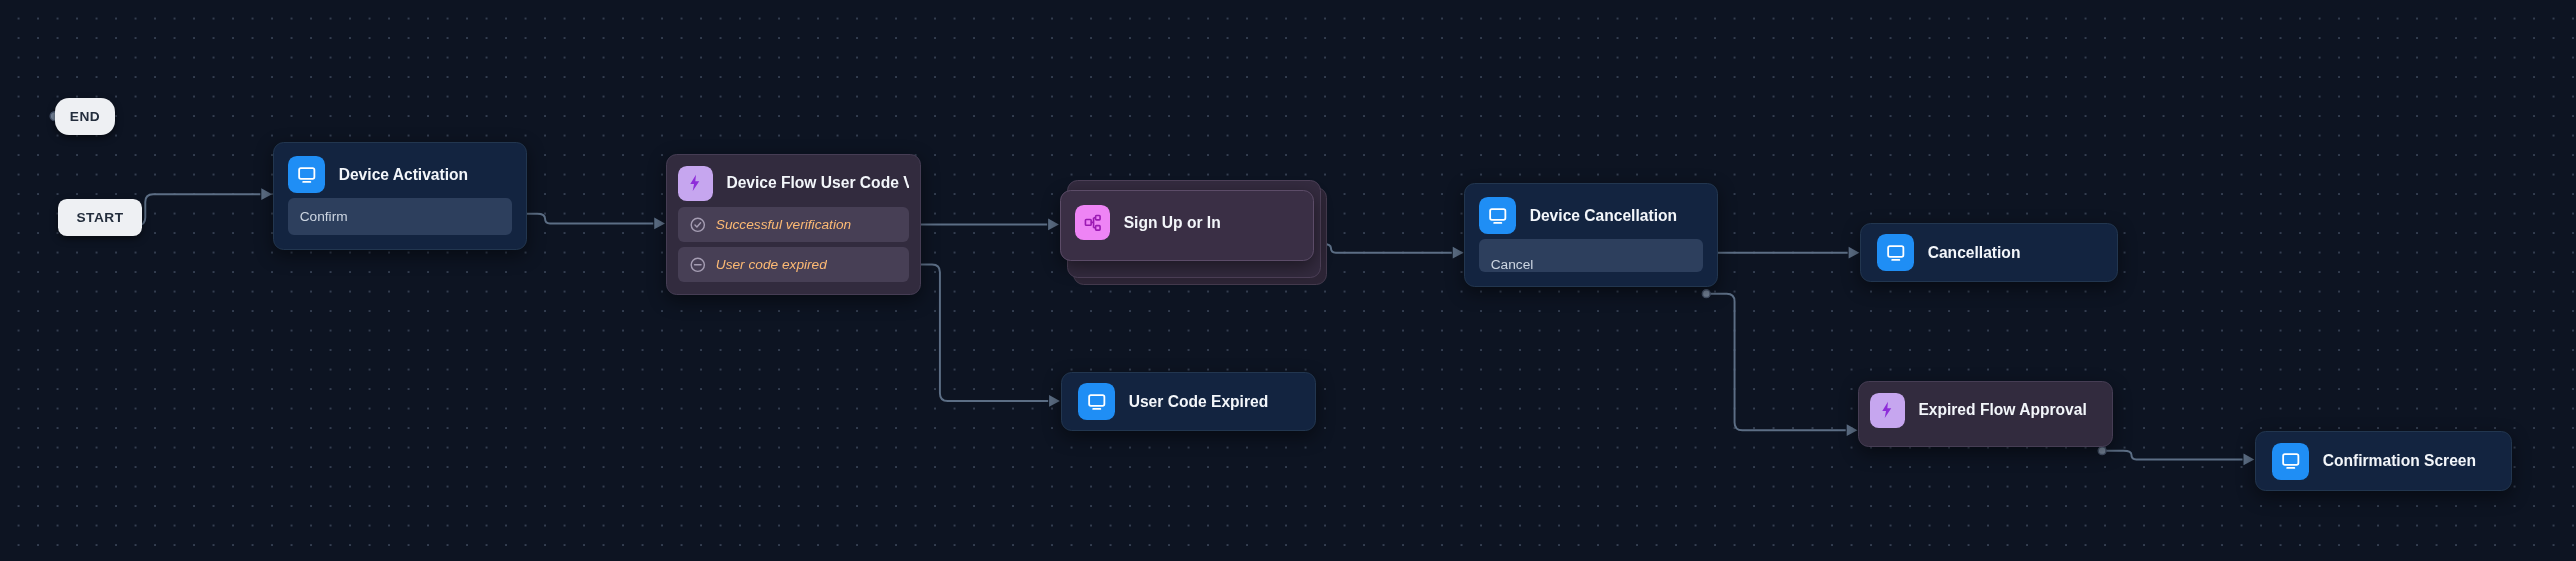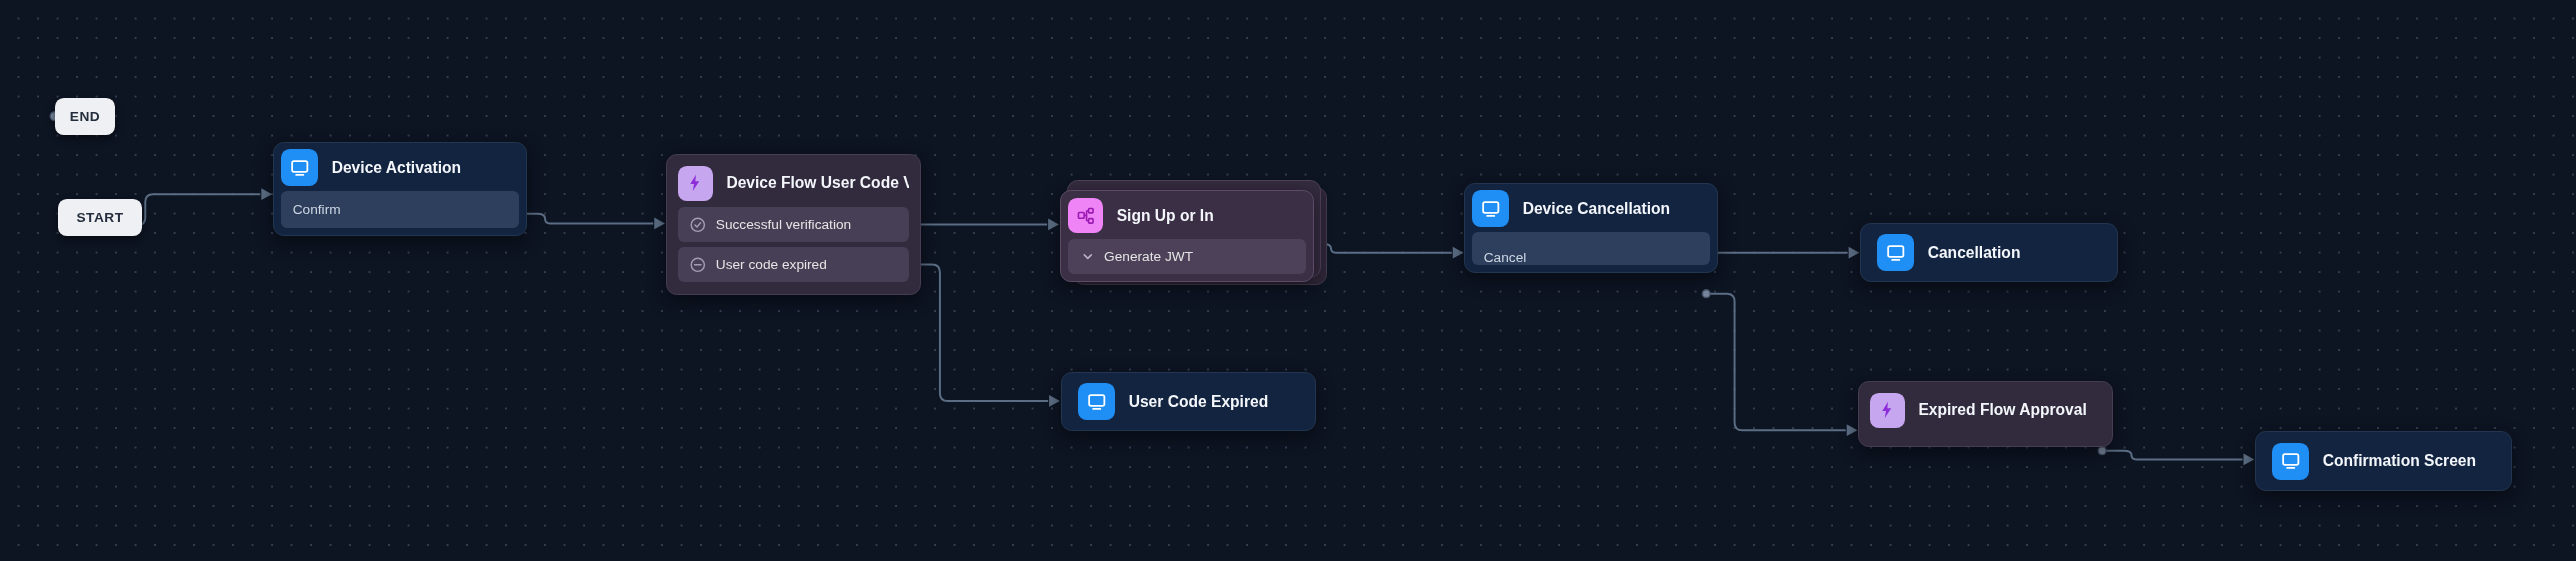--- a/index.html
+++ b/index.html
@@ -27,21 +27,21 @@
     color: var(--badge_text, #232d3c);
     font-size: 13.7px; font-weight: bold; letter-spacing: 0.5px;
     border-radius: 8.8px;
     display: flex; align-items: center; justify-content: center;
     box-shadow: 0 2.9px 7.8px rgba(0,0,0,0.5);
   }
 
   .node {
     position: absolute; z-index: 2;
     border-radius: 10.7px;
-    padding: 7px;
+    padding: 14px;
     box-shadow: 0 5.9px 17.6px rgba(0,0,0,0.45);
   }
   .node--navy { background: var(--navy_node, #132440); border: 1px solid #22364f; }
   .node--plum { background: var(--plum_node, #322b3e); border: 1px solid #463d54; }
   .node--magenta { background: var(--magenta_node, #3a2f45); border: 1px solid #5c4c68; margin-top: 16px; }
 
   .stack-layer { position: absolute; z-index: 1; border-radius: 10.7px; }
   .stack-layer.l1 { background: #342b3f; border: 1px solid #4e4159; }
   .stack-layer.l2 { background: #2d2536; border: 1px solid #443a4d; }
 
@@ -74,21 +74,21 @@
     padding: 0 11.7px;
     margin-top: 0;
     cursor: pointer;
   }
   .node__row + .node__row { margin-top: 4.9px; }
   .node--navy .node__row { background: var(--navy_row, #2d3f5d); }
   .node--plum .node__row { background: var(--plum_row, #473f55); }
   .node--magenta .node__row { background: var(--magenta_row, #4c4158); }
   .row__label { font-size: 13.7px; white-space: nowrap; overflow: hidden; }
   .node--navy .row__label { color: #cdd6e2; }
-  .node--plum .row__label, .node--magenta .row__label { color: #e5e5e5; }
+  .node--plum .row__label, .node--magenta .row__label { color: #fdba74; font-style: italic; }
   .row__icon { display: flex; align-items: center; }
   .row__icon svg { stroke: #a59db3; fill: none; }
   .node--magenta .row__icon svg { stroke: #b9b1c6; }
 </style>
 </head>
 <body>
 
 <div class="canvas">
 
   <svg class="wires" width="2576" height="562" viewBox="0 0 2642 576">
@@ -121,21 +121,21 @@
     <circle class="port-dot" cx="131" cy="231" r="4.5"></circle>
     <circle class="port-dot" cx="528" cy="219" r="4"></circle>
     <circle class="port-dot" cx="934" cy="230" r="4"></circle>
     <circle class="port-dot" cx="934" cy="271" r="4"></circle>
     <circle class="port-dot" cx="1335" cy="250" r="4"></circle>
     <circle class="port-dot" cx="1750" cy="259" r="4"></circle>
     <circle class="port-dot" cx="1750" cy="301" r="4"></circle>
     <circle class="port-dot" cx="2156" cy="462" r="4"></circle>
   </svg>
 
-  <div class="badge" style="left:55px; top:98px; width:60px; height:37px;">
+  <div class="badge" style="left:55px; top:98px; width:60px; height:37px;border-radius:14px;">
     <span>END</span>
   </div>
   <div class="badge" style="left:58px; top:199px; width:84px; height:37px;">
     <span>START</span>
   </div>
 
   <div class="node node--navy" style="left:273px; top:142px; width:254px;">
     <div class="node__header">
       <span class="node__icon icon--blue">
         <svg width="21.5" height="21.5" viewBox="0 0 24 24" fill="none" stroke-width="2" stroke-linecap="round">
@@ -186,28 +186,20 @@
       <span class="node__icon icon--pink">
         <svg width="19.5" height="19.5" viewBox="0 0 24 24" fill="none" stroke-width="2" stroke-linejoin="round">
           <rect x="3" y="8" width="7" height="7" rx="1"></rect>
           <rect x="15.5" y="3" width="5.5" height="5.5" rx="1"></rect>
           <rect x="15.5" y="15.5" width="5.5" height="5.5" rx="1"></rect>
           <path d="M10 11.5 h3 M13 5.8 v12.4 M13 5.8 h2.5 M13 18.2 h2.5"></path>
         </svg>
       </span>
       <span class="node__title">Sign Up or In</span>
     </div>
-    <div class="node__row" style="height:35px;">
-      <span class="row__icon">
-        <svg width="15.6" height="15.6" viewBox="0 0 20 20" stroke-width="2" stroke-linecap="round" stroke-linejoin="round">
-          <path d="M5.5 7.5 L10 12 L14.5 7.5"></path>
-        </svg>
-      </span>
-      <span class="row__label">Generate JWT</span>
-    </div>
   </div>
 
   <div class="node node--navy" style="left:1464px; top:183px; width:254px;">
     <div class="node__header">
       <span class="node__icon icon--blue">
         <svg width="21.5" height="21.5" viewBox="0 0 24 24" fill="none" stroke-width="2" stroke-linecap="round">
           <rect x="3.5" y="4.5" width="17" height="12" rx="2"></rect>
             <line x1="8" y1="20" x2="16" y2="20"></line>
         </svg>
       </span>

